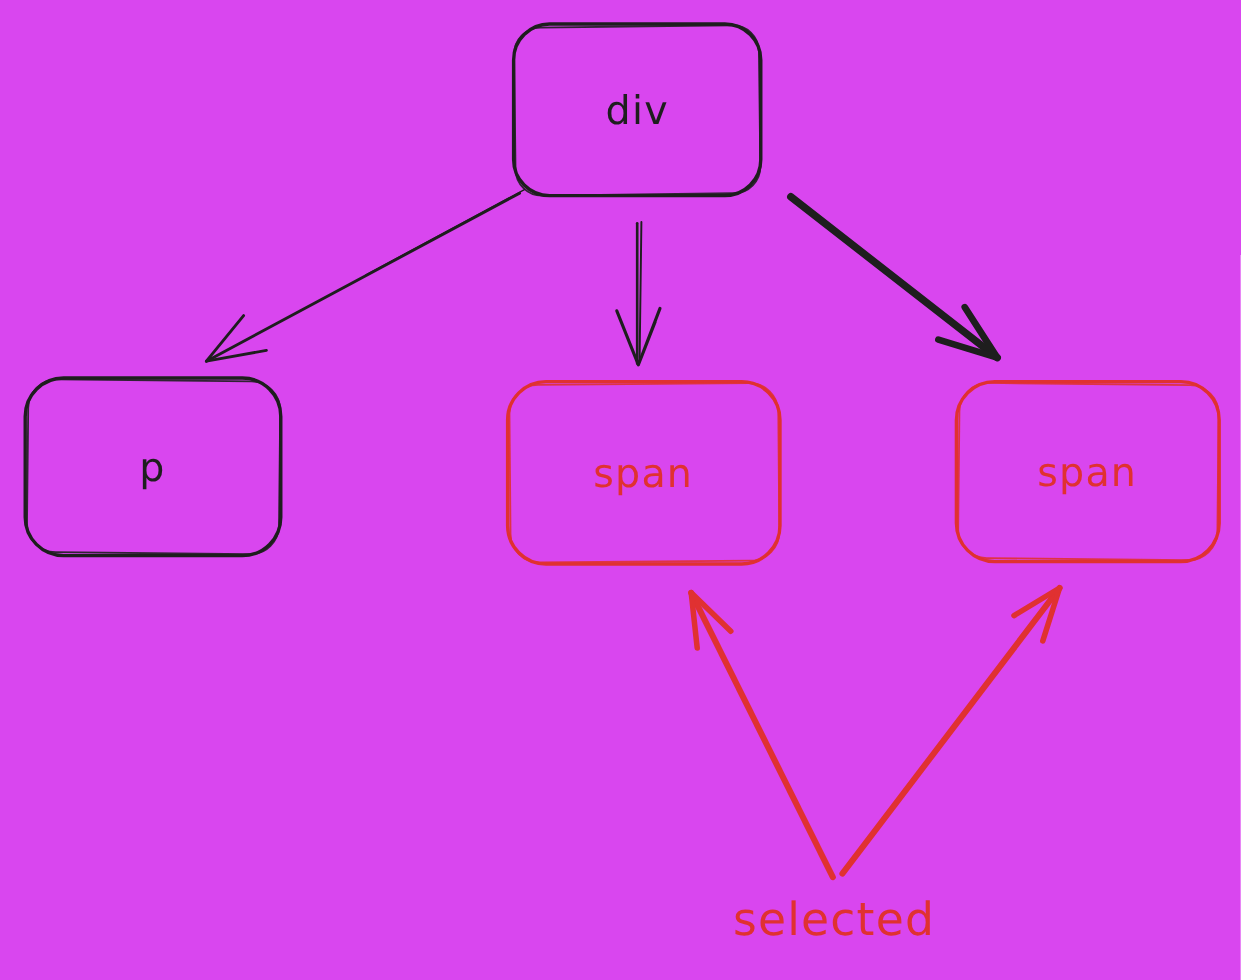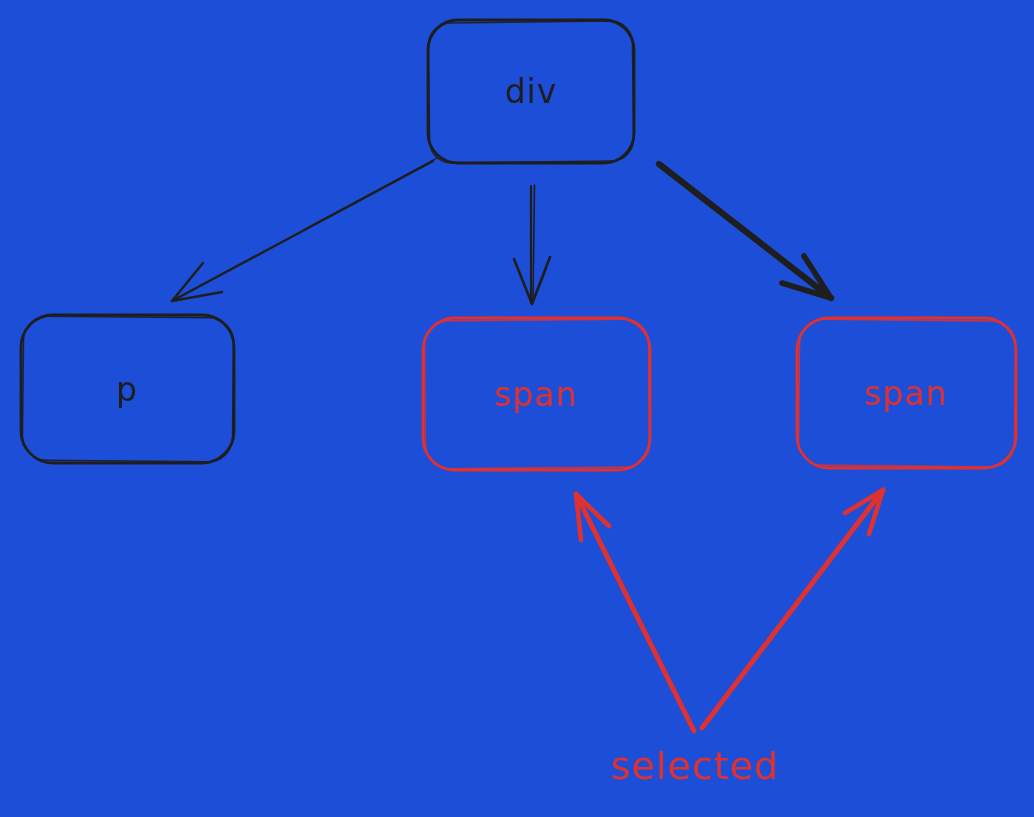--- a/index.html
+++ b/index.html
@@ -5,21 +5,21 @@
   html, body {
     margin: 0;
     padding: 0;
     background: #ffffff;
     font-family: "DejaVu Sans", sans-serif;
   }
   .canvas-wrap {
     position: relative;
     width: 1034px;
     height: 817px;
-    background: #1d4ed8;
+    background: #d946ef;
     overflow: hidden;
   }
   svg { display: block; }
   .node-label {
     font-family: "DejaVu Sans", sans-serif;
     font-size: 33px;
     letter-spacing: 1px;
   }
   .annotation-label {
     font-family: "DejaVu Sans", sans-serif;

